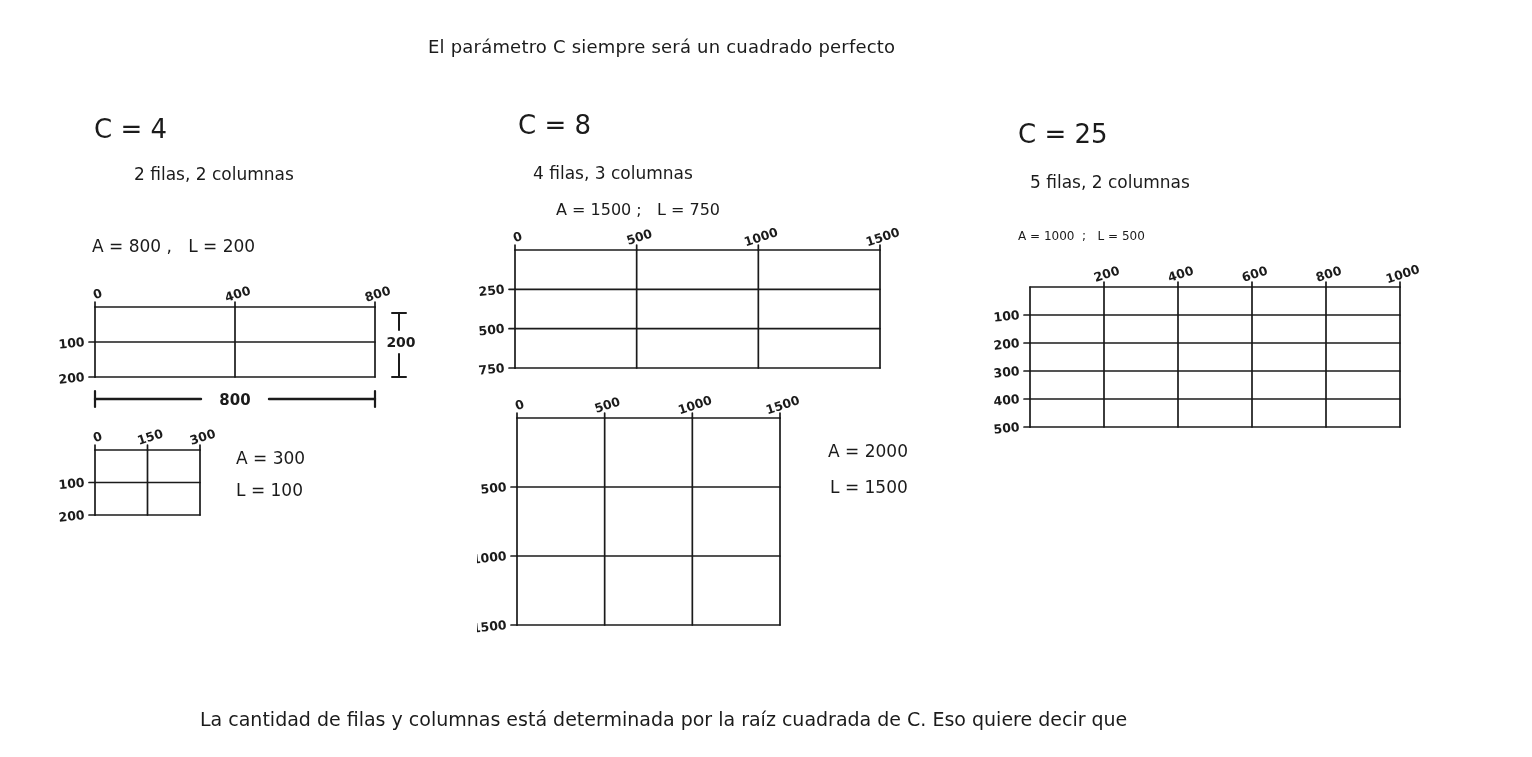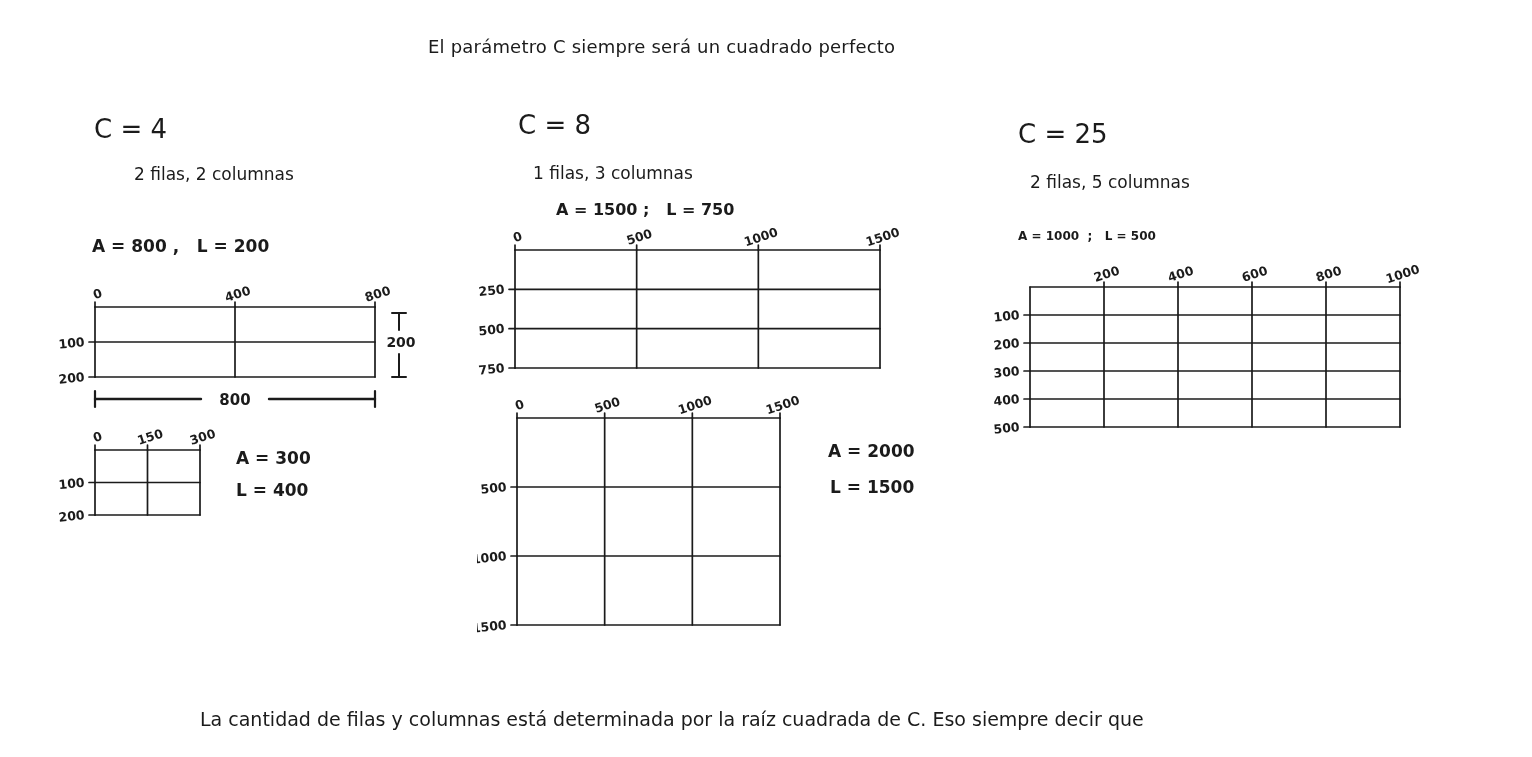--- a/index.html
+++ b/index.html
@@ -2,22 +2,22 @@
 <html><head>
 <meta charset="utf-8">
 <style>
   *{margin:0;padding:0;box-sizing:border-box}
   html,body{width:1532px;height:757px;background:#ffffff;overflow:hidden}
   body{font-family:"DejaVu Sans",sans-serif;color:#1b1b1b;position:relative}
   .abs{position:absolute;white-space:pre}
   .title{font-size:18px;letter-spacing:.2px}
   .c-label{font-size:26px}
   .rows-label{font-size:17px}
-  .dims-label{font-size:17px;font-weight:bold}
-  .side-label{font-size:17px;font-weight:bold}
+  .dims-label{font-size:17px;font-weight:normal}
+  .side-label{font-size:17px;font-weight:normal}
   .footer{font-size:19px;line-height:30px}
   .grid-host{position:absolute}
   svg text{font-family:"DejaVu Sans",sans-serif}
 </style>
 </head>
 <body>
 
 <div class="abs title" style="left:428px;top:36px">El parámetro C siempre será un cuadrado perfecto</div>
 
 <div class="abs c-label" style="left:94px;top:114px">C = 4</div>
@@ -63,24 +63,24 @@
       <line x1="92.5" y1="21" x2="92.5" y2="26" stroke="#1b1b1b" stroke-width="1.7" stroke-linecap="round"></line>
       <text x="96.5" y="17" fill="#1b1b1b" text-anchor="middle" font-size="12.5" font-weight="bold" transform="rotate(-18 96.5 17)">150</text>
       <line x1="145" y1="21" x2="145" y2="26" stroke="#1b1b1b" stroke-width="1.7" stroke-linecap="round"></line>
       <text x="149" y="17" fill="#1b1b1b" text-anchor="middle" font-size="12.5" font-weight="bold" transform="rotate(-18 149 17)">300</text>
       <line x1="34" y1="58.5" x2="40" y2="58.5" stroke="#1b1b1b" stroke-width="1.7" stroke-linecap="round"></line>
       <text x="30" y="62.5" fill="#1b1b1b" text-anchor="end" font-size="12.5" font-weight="bold" transform="rotate(-6 30 62.5)">100</text>
       <line x1="34" y1="91" x2="40" y2="91" stroke="#1b1b1b" stroke-width="1.7" stroke-linecap="round"></line>
       <text x="30" y="95" fill="#1b1b1b" text-anchor="end" font-size="12.5" font-weight="bold" transform="rotate(-6 30 95)">200</text>
     </svg></div>
 <div class="abs side-label" style="left:236px;top:448px">A = 300</div>
-<div class="abs side-label" style="left:236px;top:480px">L = 400</div>
+<div class="abs side-label" style="left:236px;top:480px">L = 100</div>
 
 <div class="abs c-label" style="left:518px;top:110px">C = 8</div>
-<div class="abs rows-label" style="left:533px;top:163px">1 filas, 3 columnas</div>
+<div class="abs rows-label" style="left:533px;top:163px">4 filas, 3 columnas</div>
 <div class="abs dims-label" style="left:556px;top:200px;font-size:16px">A = 1500 ;   L = 750</div>
 <div class="grid-host" style="left:475px;top:224px"><svg width="439" height="156">
       <line x1="40" y1="26" x2="405" y2="26" stroke="#1b1b1b" stroke-width="1.7" stroke-linecap="round"></line>
       <line x1="40" y1="65.33333333333334" x2="405" y2="65.33333333333334" stroke="#1b1b1b" stroke-width="1.7" stroke-linecap="round"></line>
       <line x1="40" y1="104.66666666666667" x2="405" y2="104.66666666666667" stroke="#1b1b1b" stroke-width="1.7" stroke-linecap="round"></line>
       <line x1="40" y1="144" x2="405" y2="144" stroke="#1b1b1b" stroke-width="1.7" stroke-linecap="round"></line>
       <line x1="40" y1="26" x2="40" y2="144" stroke="#1b1b1b" stroke-width="1.7" stroke-linecap="round"></line>
       <line x1="161.66666666666669" y1="26" x2="161.66666666666669" y2="144" stroke="#1b1b1b" stroke-width="1.7" stroke-linecap="round"></line>
       <line x1="283.33333333333337" y1="26" x2="283.33333333333337" y2="144" stroke="#1b1b1b" stroke-width="1.7" stroke-linecap="round"></line>
       <line x1="405" y1="26" x2="405" y2="144" stroke="#1b1b1b" stroke-width="1.7" stroke-linecap="round"></line>
@@ -120,21 +120,21 @@
       <text x="30" y="99" fill="#1b1b1b" text-anchor="end" font-size="12.5" font-weight="bold" transform="rotate(-6 30 99)">500</text>
       <line x1="34" y1="164" x2="40" y2="164" stroke="#1b1b1b" stroke-width="1.7" stroke-linecap="round"></line>
       <text x="30" y="168" fill="#1b1b1b" text-anchor="end" font-size="12.5" font-weight="bold" transform="rotate(-6 30 168)">1000</text>
       <line x1="34" y1="233" x2="40" y2="233" stroke="#1b1b1b" stroke-width="1.7" stroke-linecap="round"></line>
       <text x="30" y="237" fill="#1b1b1b" text-anchor="end" font-size="12.5" font-weight="bold" transform="rotate(-6 30 237)">1500</text>
     </svg></div>
 <div class="abs side-label" style="left:828px;top:441px">A = 2000</div>
 <div class="abs side-label" style="left:830px;top:477px">L = 1500</div>
 
 <div class="abs c-label" style="left:1018px;top:119px">C = 25</div>
-<div class="abs rows-label" style="left:1030px;top:172px">2 filas, 5 columnas</div>
+<div class="abs rows-label" style="left:1030px;top:172px">5 filas, 2 columnas</div>
 <div class="abs dims-label" style="left:1018px;top:229px;font-size:12px">A = 1000  ;   L = 500</div>
 <div class="grid-host" style="left:985px;top:261px"><svg width="449" height="178">
       <line x1="45" y1="26" x2="415" y2="26" stroke="#1b1b1b" stroke-width="1.7" stroke-linecap="round"></line>
       <line x1="45" y1="54" x2="415" y2="54" stroke="#1b1b1b" stroke-width="1.7" stroke-linecap="round"></line>
       <line x1="45" y1="82" x2="415" y2="82" stroke="#1b1b1b" stroke-width="1.7" stroke-linecap="round"></line>
       <line x1="45" y1="110" x2="415" y2="110" stroke="#1b1b1b" stroke-width="1.7" stroke-linecap="round"></line>
       <line x1="45" y1="138" x2="415" y2="138" stroke="#1b1b1b" stroke-width="1.7" stroke-linecap="round"></line>
       <line x1="45" y1="166" x2="415" y2="166" stroke="#1b1b1b" stroke-width="1.7" stroke-linecap="round"></line>
       <line x1="45" y1="26" x2="45" y2="166" stroke="#1b1b1b" stroke-width="1.7" stroke-linecap="round"></line>
       <line x1="119" y1="26" x2="119" y2="166" stroke="#1b1b1b" stroke-width="1.7" stroke-linecap="round"></line>
@@ -158,15 +158,15 @@
       <text x="35" y="86" fill="#1b1b1b" text-anchor="end" font-size="12.5" font-weight="bold" transform="rotate(-6 35 86)">200</text>
       <line x1="39" y1="110" x2="45" y2="110" stroke="#1b1b1b" stroke-width="1.7" stroke-linecap="round"></line>
       <text x="35" y="114" fill="#1b1b1b" text-anchor="end" font-size="12.5" font-weight="bold" transform="rotate(-6 35 114)">300</text>
       <line x1="39" y1="138" x2="45" y2="138" stroke="#1b1b1b" stroke-width="1.7" stroke-linecap="round"></line>
       <text x="35" y="142" fill="#1b1b1b" text-anchor="end" font-size="12.5" font-weight="bold" transform="rotate(-6 35 142)">400</text>
       <line x1="39" y1="166" x2="45" y2="166" stroke="#1b1b1b" stroke-width="1.7" stroke-linecap="round"></line>
       <text x="35" y="170" fill="#1b1b1b" text-anchor="end" font-size="12.5" font-weight="bold" transform="rotate(-6 35 170)">500</text>
     </svg></div>
 
 <div class="abs footer" style="left:200px;top:644px">
-  <div>La cantidad de filas y columnas está determinada por la raíz cuadrada de C. Eso siempre decir que</div>
+  <div>La cantidad de filas y columnas está determinada por la raíz cuadrada de C. Eso quiere decir que</div>
   
 </div>
 
 </body></html>

